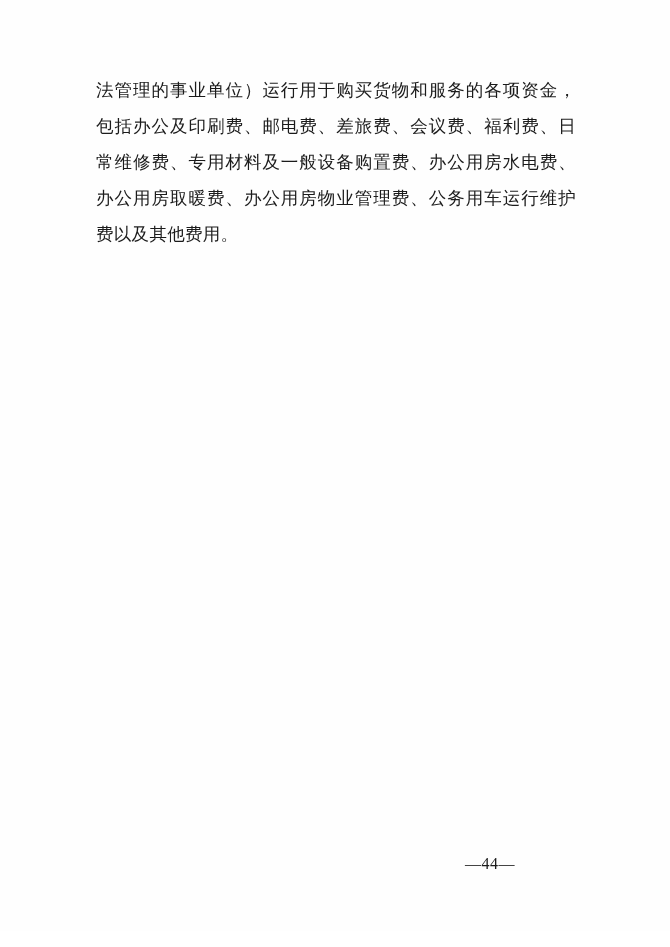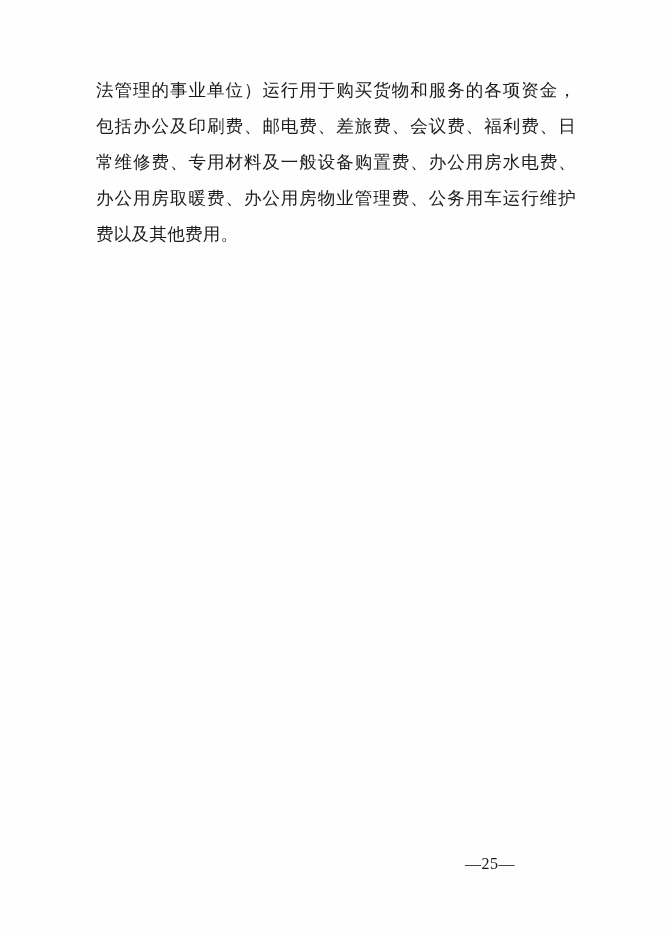--- a/index.html
+++ b/index.html
@@ -58,16 +58,16 @@
 </head>
 <body>
 
 <div class="page">
 
   <div class="body-text">
     <p>法管理的事业单位）运行用于购买货物和服务的各项资金，包括办公及印刷费、邮电费、差旅费、会议费、福利费、日常维修费、专用材料及一般设备购置费、办公用房水电费、办公用房取暖费、办公用房物业管理费、公务用车运行维护费以及其他费用。</p>
   </div>
 
   <div class="page-number">
-    <span class="pn-inner">—25—</span>
+    <span class="pn-inner">—44—</span>
   </div>
 
 </div>
 
 </body></html>

